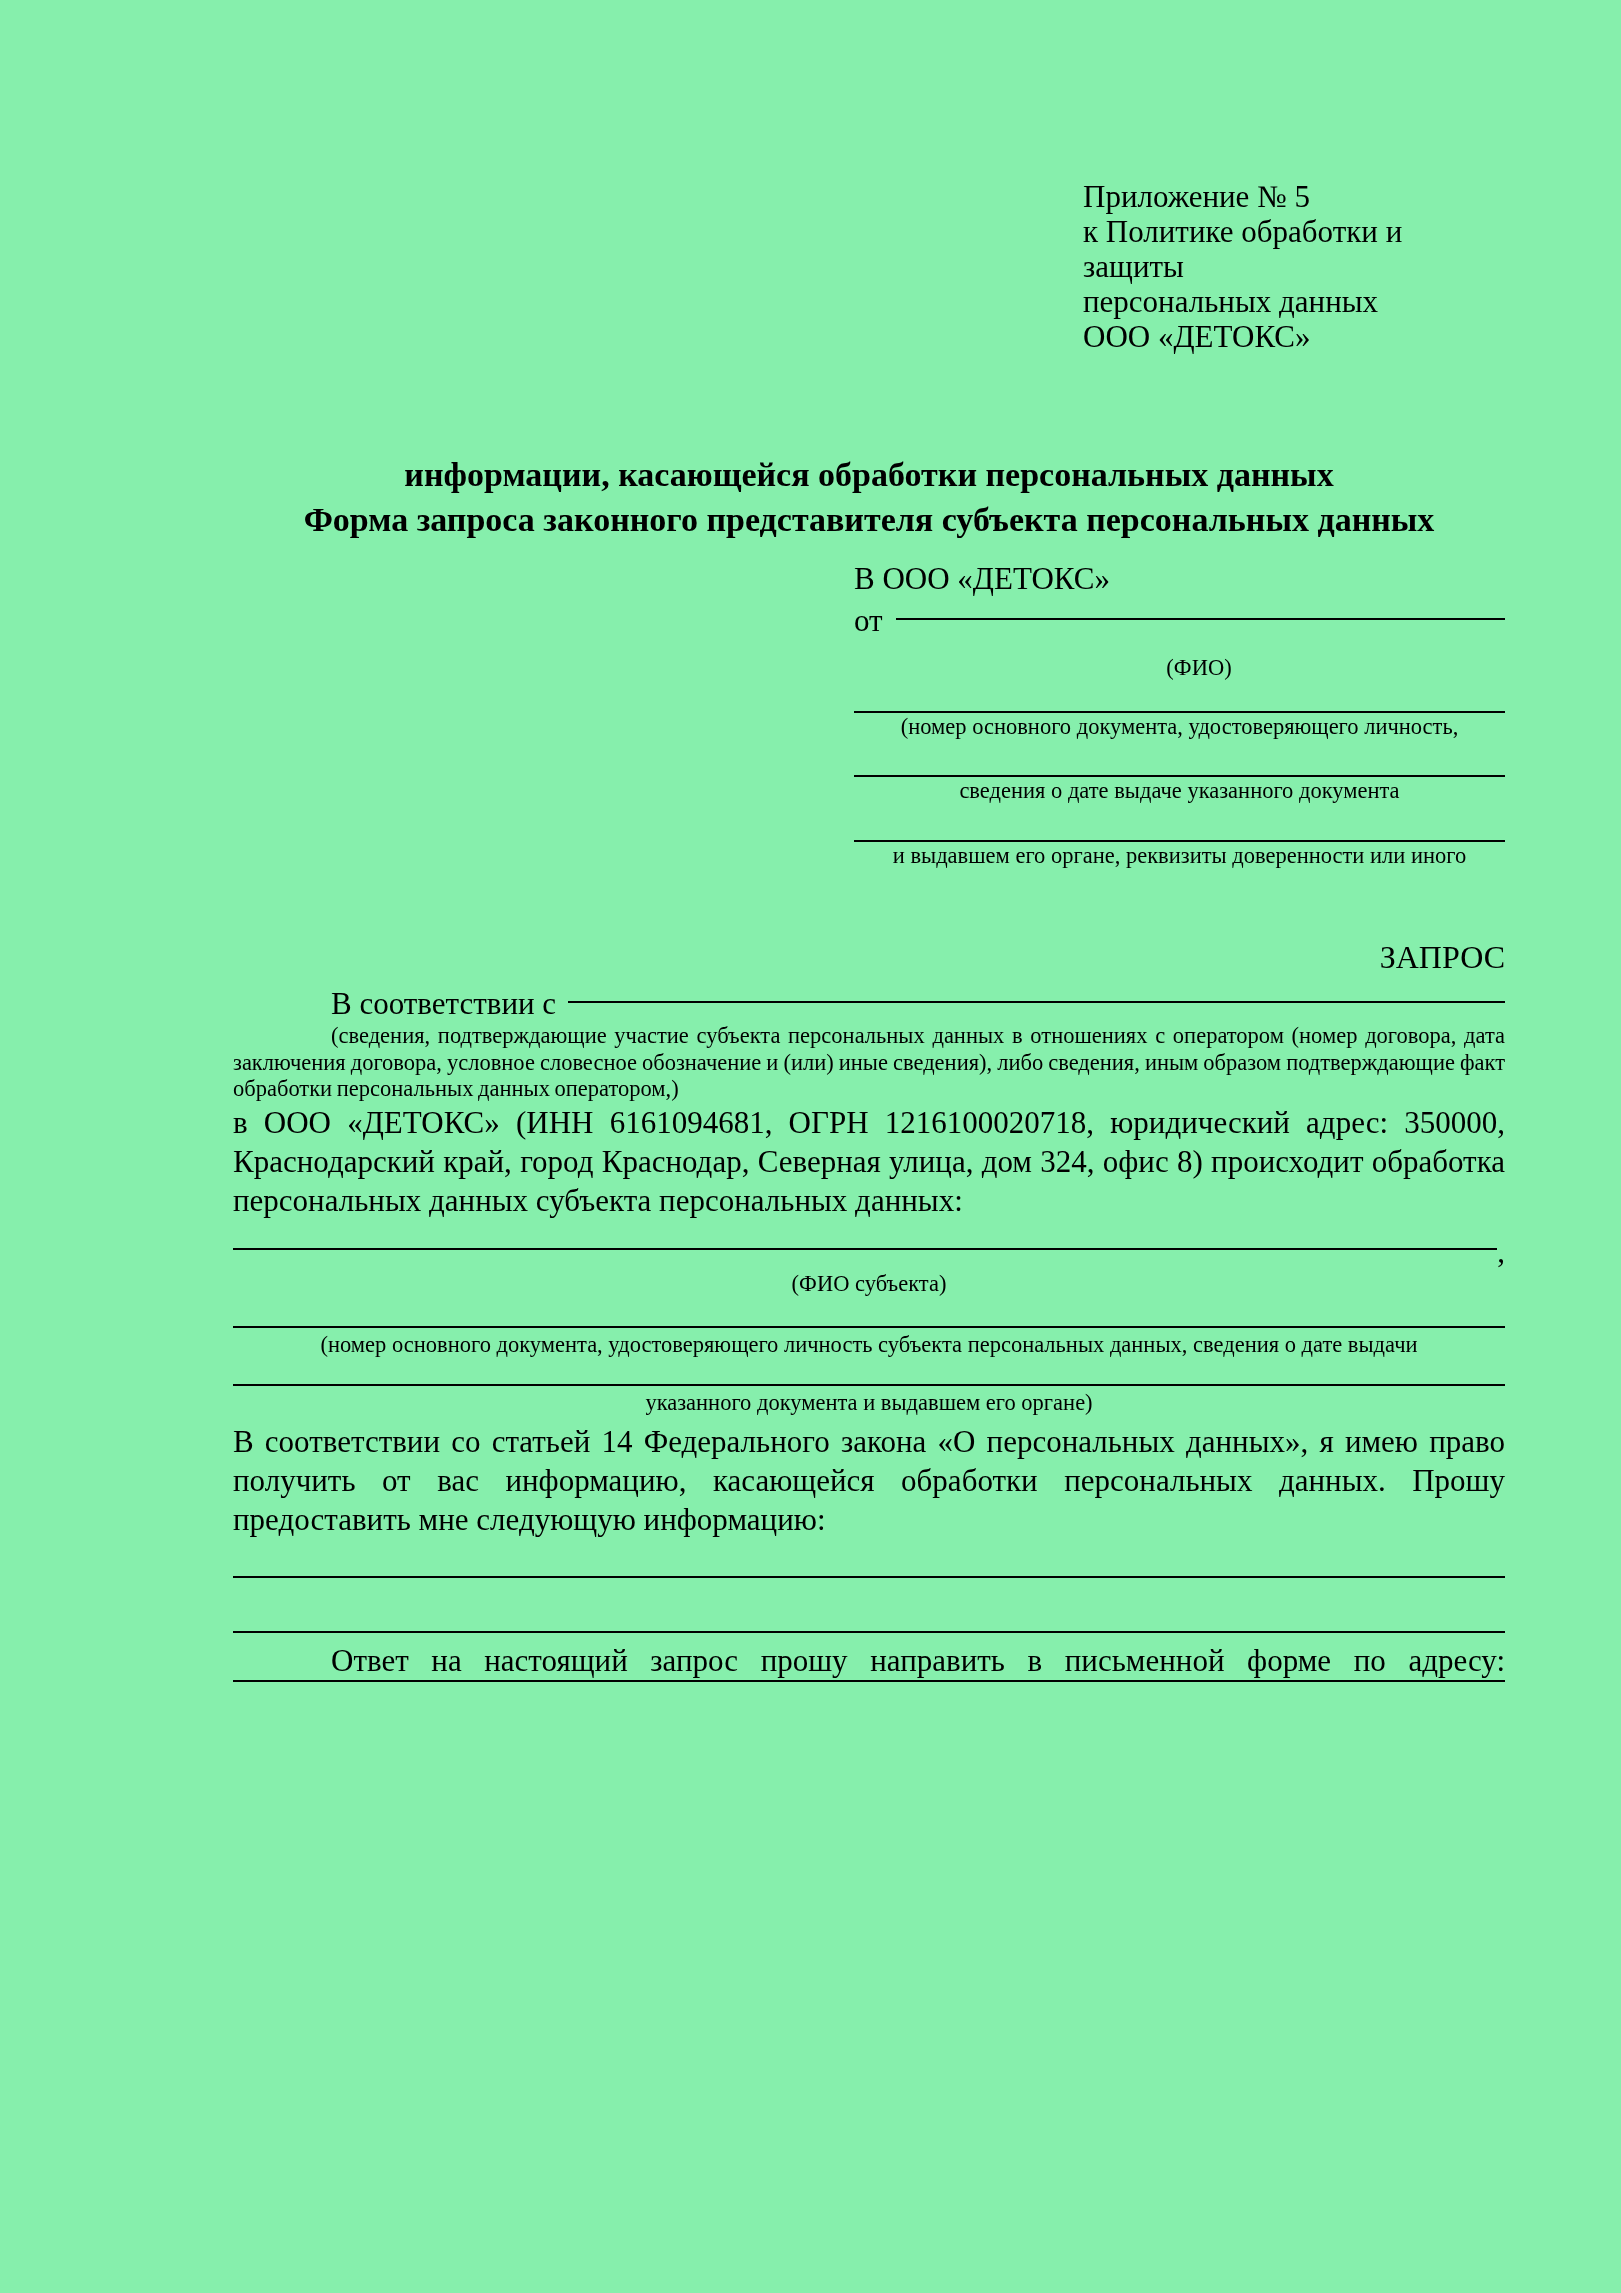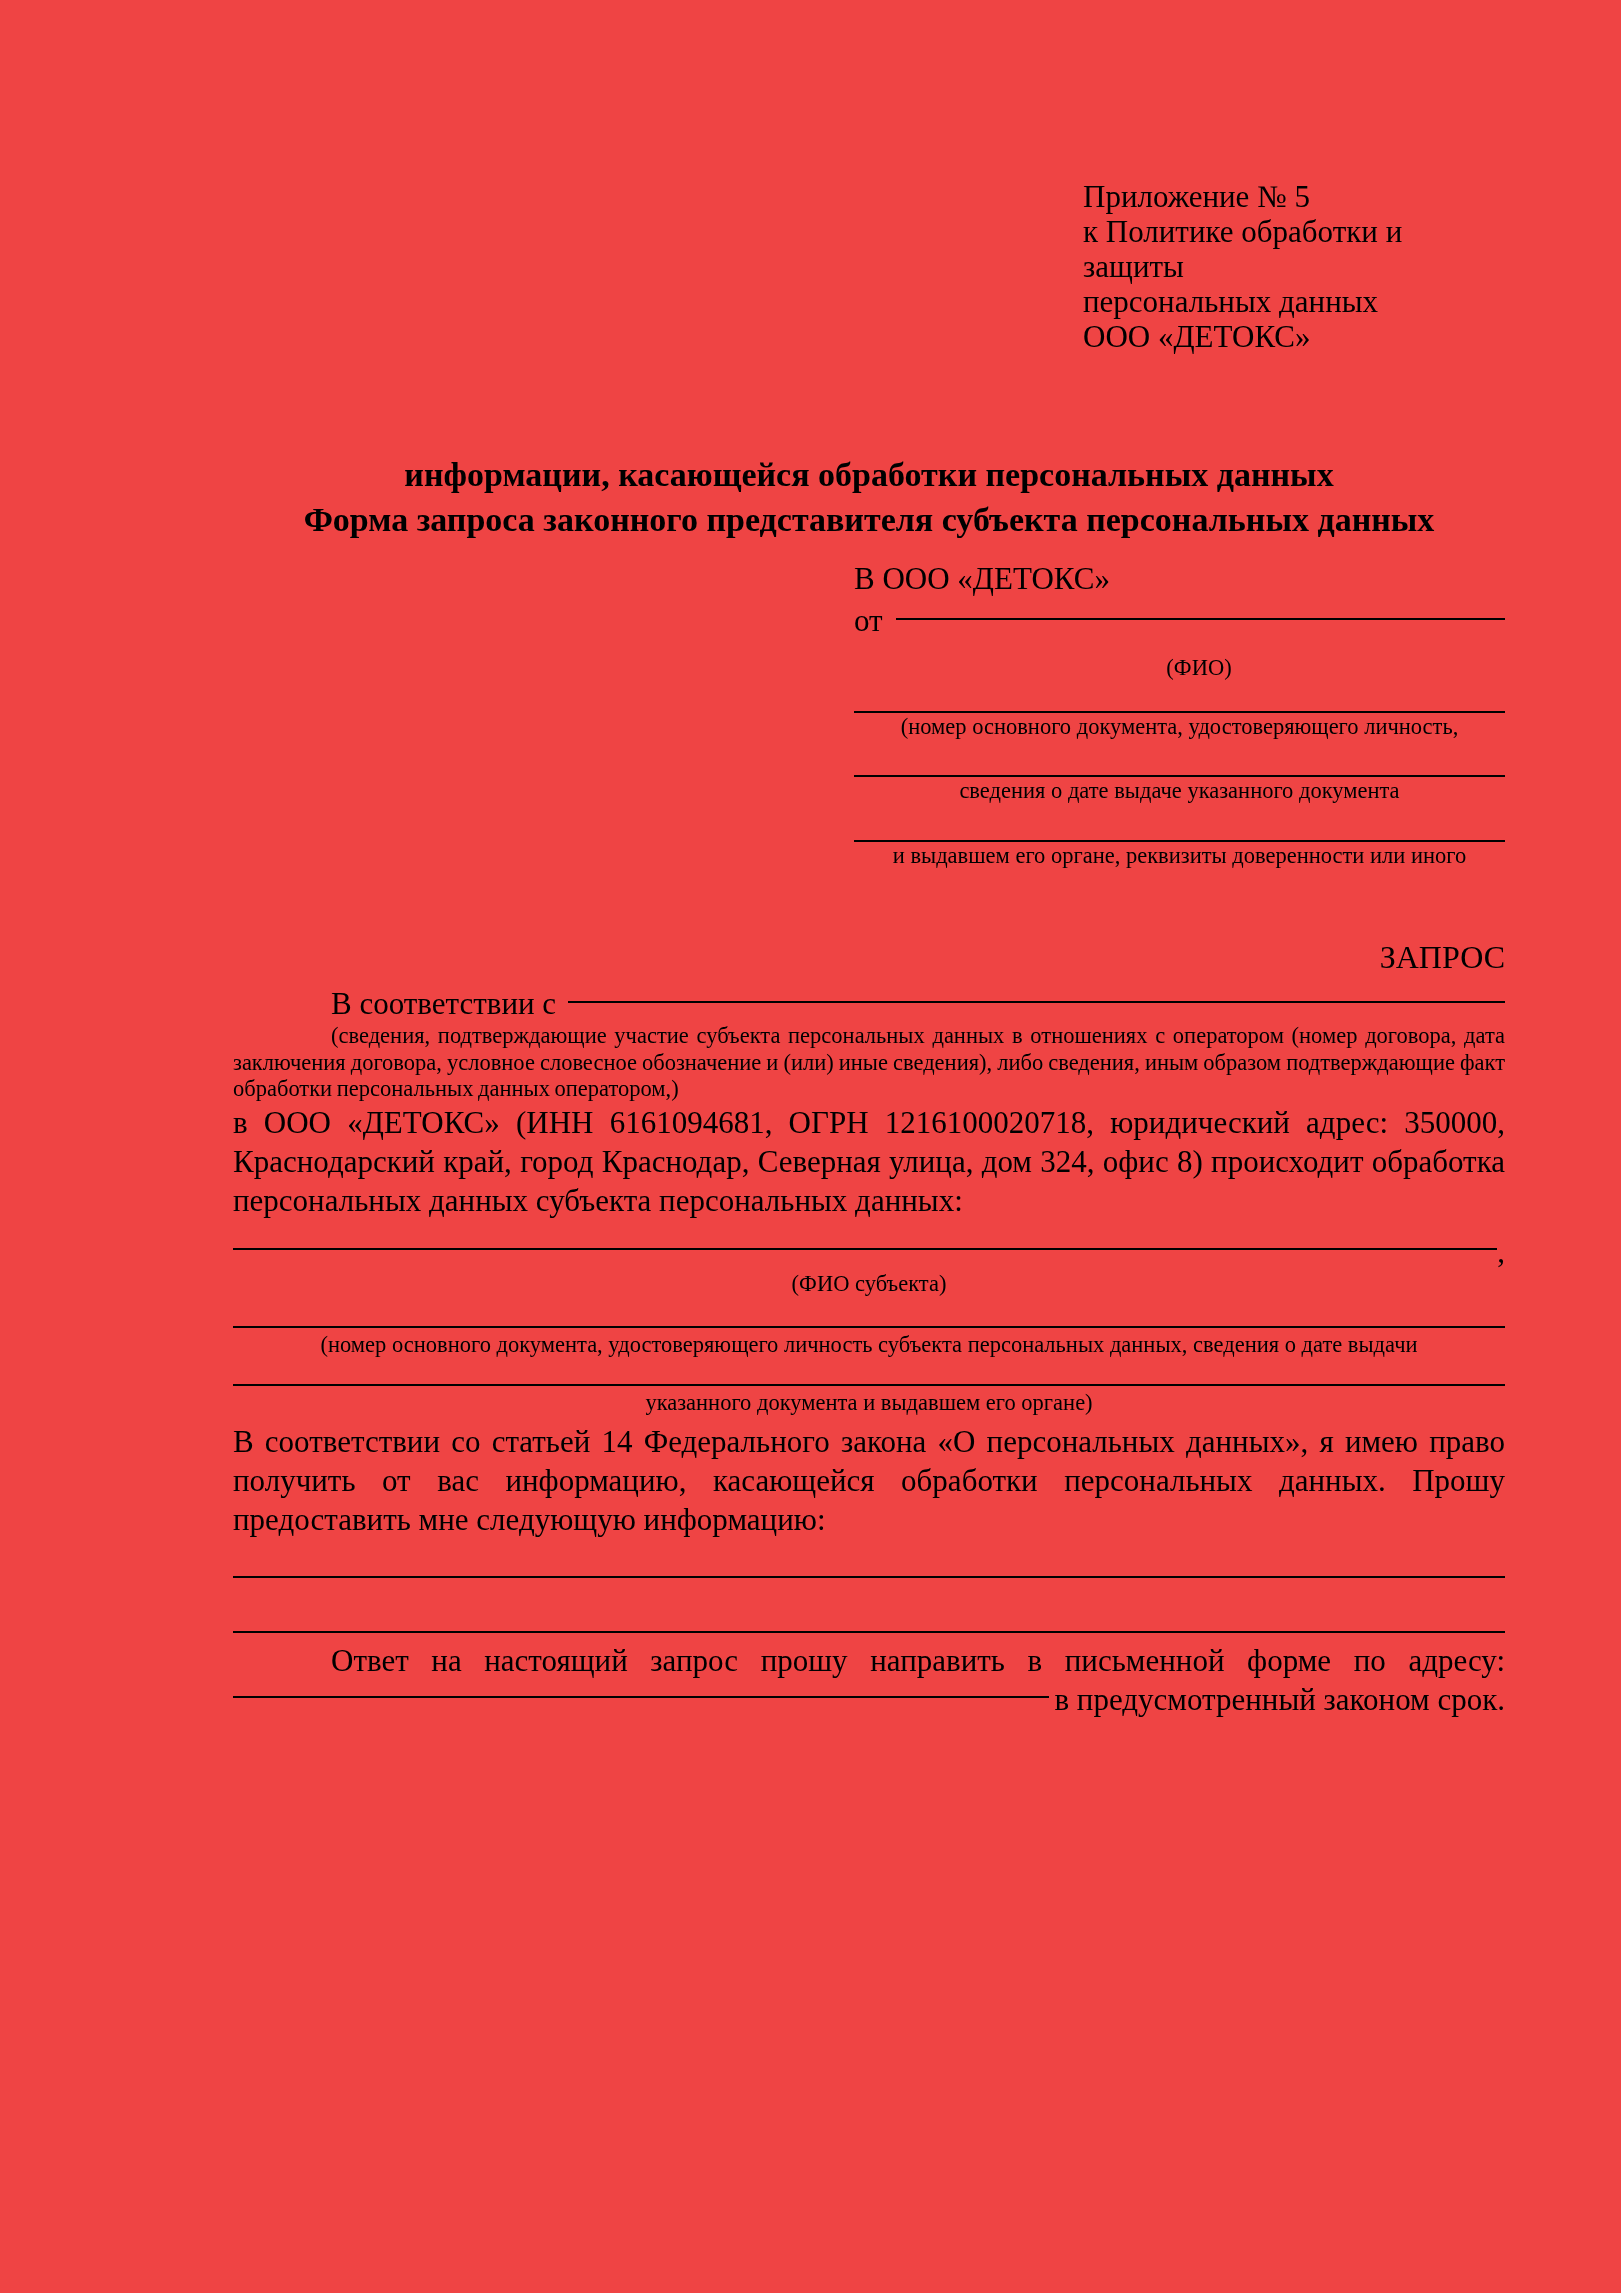--- a/index.html
+++ b/index.html
@@ -1,20 +1,20 @@
 <!DOCTYPE html>
 <html><head>
 <meta charset="utf-8">
 <style>
   html,body { margin:0; padding:0; background:#888; }
   .page {
     position:relative;
     width:1621px; height:2294px;
     margin:0 auto;
-    background:#ef4444;
+    background:#86efac;
     color:#000;
     font-family:"Liberation Serif","DejaVu Serif",serif;
     box-sizing:border-box;
     padding:179px 116px 0 233px;
     overflow:hidden;
   }
   .body-text { font-size:31px; line-height:39px; }
   .caption   { font-size:22.5px; line-height:26.5px; text-align:center; }
   .ln        { border-bottom:2.9px solid #000; height:0; }
   .fill-row  { display:flex; align-items:center; }
@@ -148,18 +148,17 @@
 
   <div class="para law-para body-text">В соответствии со статьей 14 Федерального закона «О персональных данных», я имею право получить от вас информацию, касающейся обработки персональных данных. Прошу предоставить мне следующую информацию:</div>
 
   <div class="ln blank-1"></div>
   <div class="ln blank-2"></div>
 
   <div class="para indent force-last response-para body-text">Ответ на настоящий запрос прошу направить в письменной форме по адресу:</div>
 
   <div class="response-row fill-row body-text">
     <div class="ln"></div>
-    <span class="tail">в предусмотренный законом срок.</span>
   </div>
 
 
 </div>
 
 
 </body></html>

